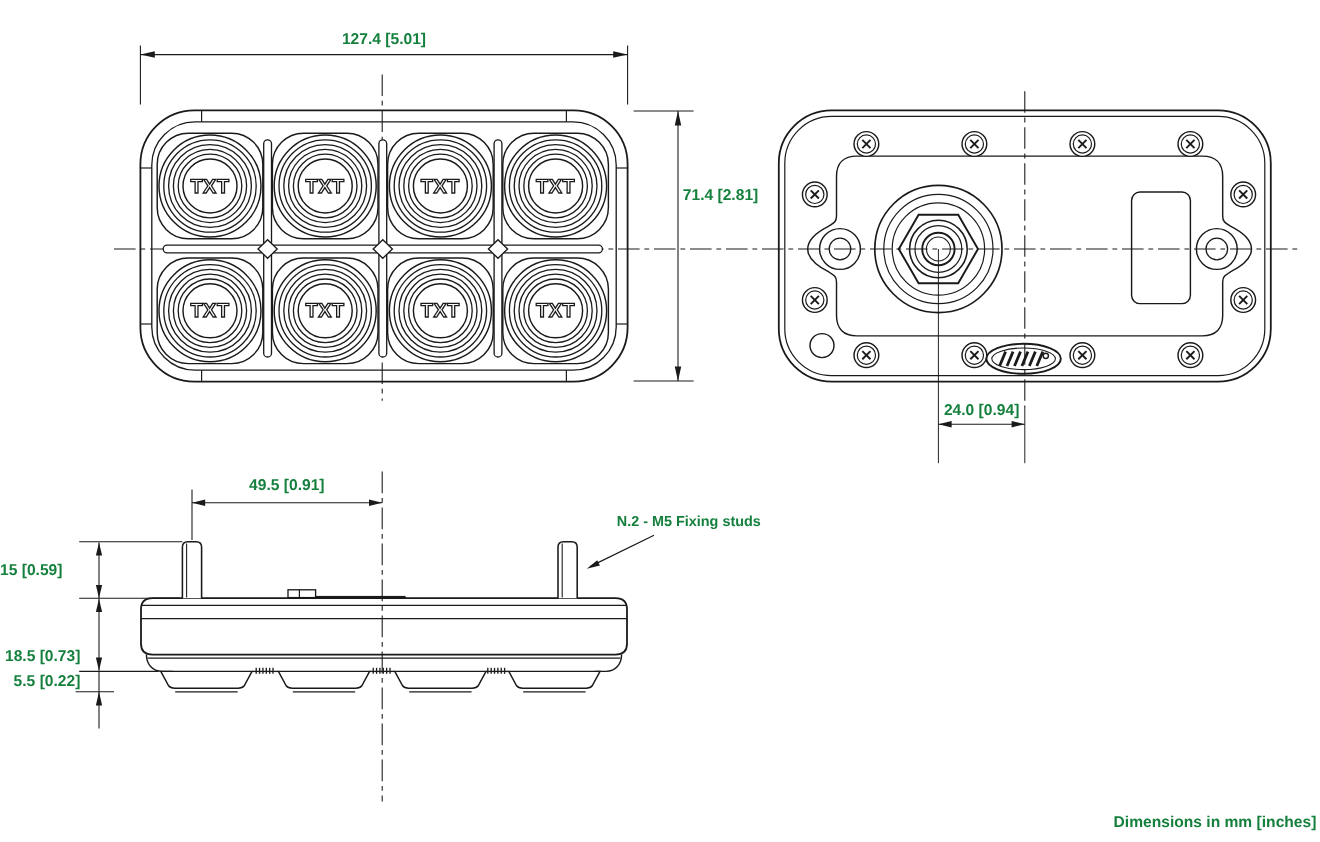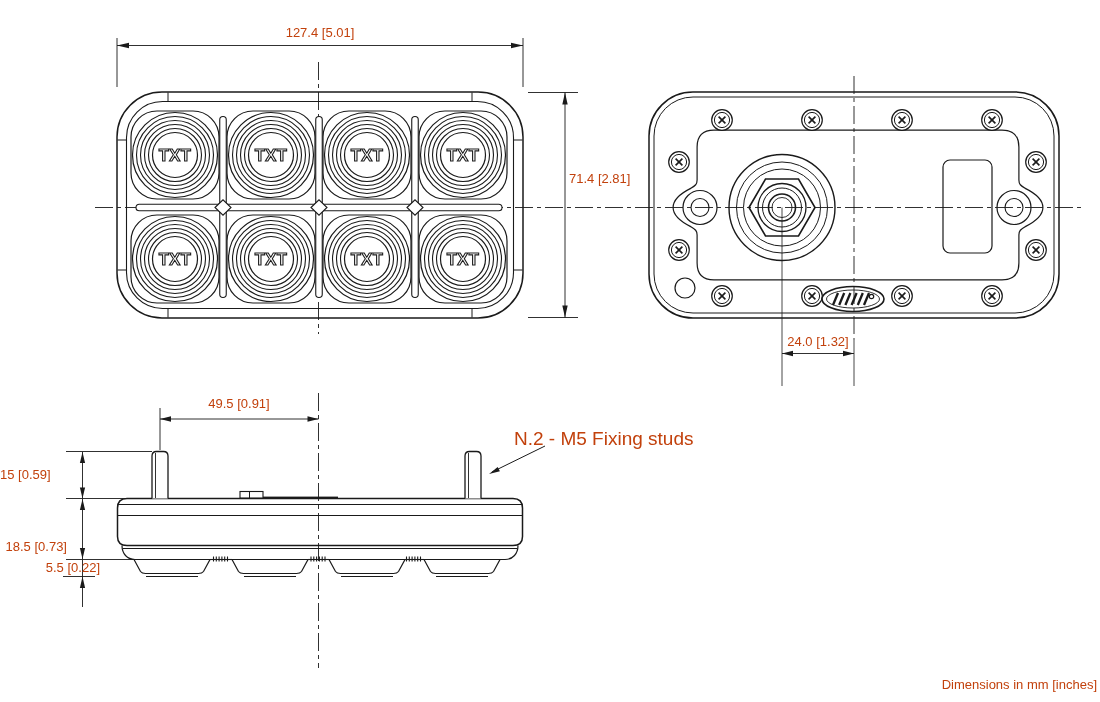--- a/index.html
+++ b/index.html
@@ -1,19 +1,19 @@
 <!DOCTYPE html>
 <html><head>
 <meta charset="utf-8">
 <style>
   html,body{margin:0;padding:0;background:#ffffff;}
   #canvas{position:relative;width:1100px;height:702px;background:#ffffff;overflow:hidden;
           font-family:"Liberation Sans", sans-serif;color:#1a1a1a;}
   #canvas svg{position:absolute;left:0;top:0;}
-  .dimlabel{position:absolute;font-size:13px;line-height:1.15;white-space:nowrap;color:#c2410c;}
+  .dimlabel{position:absolute;font-size:13px;line-height:1.15;white-space:nowrap;color:#15803d;font-weight:bold;}
   .c{text-align:center;} .r{text-align:right;} .l{text-align:left;}
 </style>
 </head>
 <body>
 
 <div id="canvas">
 
 <svg width="1100" height="702" viewBox="0 0 1100 702">
   <defs>
 
@@ -260,22 +260,22 @@
     <polygon points="82.5,452 79.9,463 85.1,463"></polygon>
         <polygon points="82.5,498.5 79.9,487.5 85.1,487.5"></polygon>
     <polygon points="82.5,499 79.9,510 85.1,510"></polygon>
         <polygon points="82.5,559 79.9,548 85.1,548"></polygon>
     <polygon points="82.5,576.5 79.9,588 85.1,588"></polygon>
     <polygon points="489,474 499.9,471.3 497.7,466.9"></polygon>
   </g>
 </svg>
 
   <div class="dimlabel c" style="left:250px;top:26px;width:140px;">127.4 [5.01]</div>
-  <div class="dimlabel l" style="left:569px;top:172px;">71.4 [2.81]</div>
-  <div class="dimlabel c" style="left:758px;top:335px;width:120px;">24.0 [1.32]</div>
+  <div class="dimlabel l" style="left:569px;top:156px;">71.4 [2.81]</div>
+  <div class="dimlabel c" style="left:758px;top:335px;width:120px;">24.0 [0.94]</div>
   <div class="dimlabel c" style="left:179px;top:397px;width:120px;">49.5 [0.91]</div>
   <div class="dimlabel r" style="left:0px;top:468px;width:43px;">15 [0.59]</div>
   <div class="dimlabel r" style="left:0px;top:540px;width:67px;">18.5 [0.73]</div>
-  <div class="dimlabel r" style="left:0px;top:561px;width:67px;padding-left:33px;">5.5 [0.22]</div>
-  <div class="dimlabel l" style="left:514px;top:428px;font-size:19px;">N.2 - M5 Fixing studs</div>
+  <div class="dimlabel r" style="left:0px;top:561px;width:67px;">5.5 [0.22]</div>
+  <div class="dimlabel l" style="left:514px;top:428px;font-size:12px;">N.2 - M5 Fixing studs</div>
   <div class="dimlabel r" style="left:897px;top:678px;width:200px;">Dimensions in mm [inches]</div>
 
 </div>
 
 </body></html>

